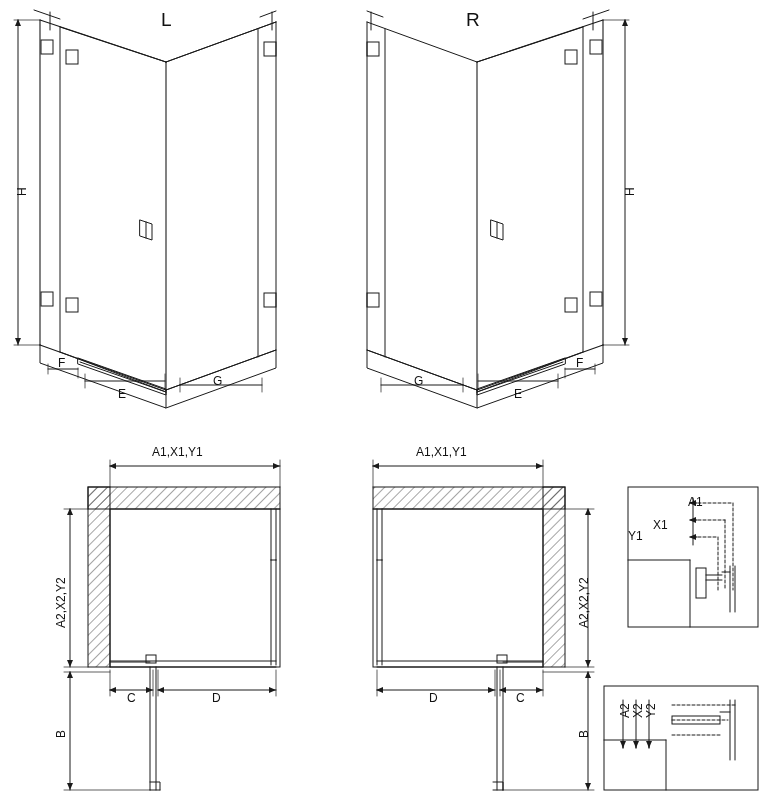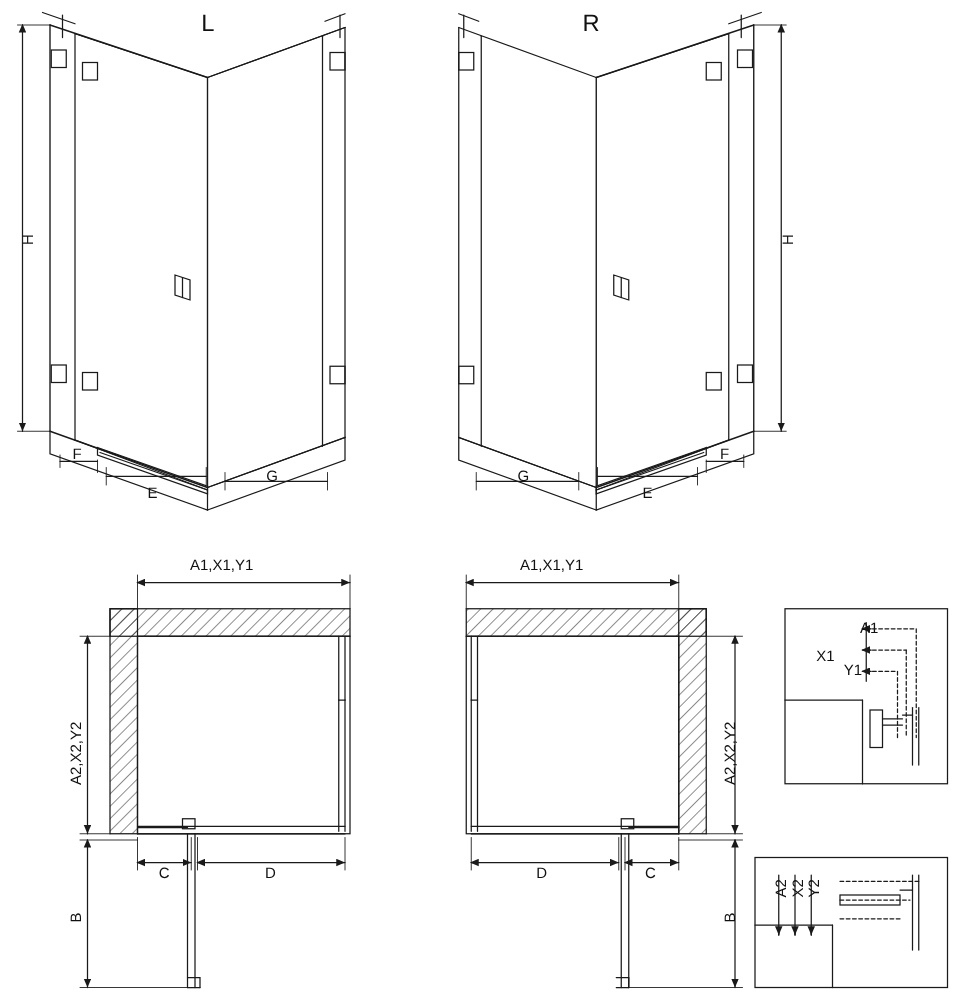--- a/index.html
+++ b/index.html
@@ -306,19 +306,19 @@
   <div class="lbl rot" style="left:55px; top:738px; transform:rotate(-90deg);">B</div>
 
   <div class="lbl" style="left:416px; top:446px;">A1,X1,Y1</div>
   <div class="lbl rot" style="left:578px; top:628px; transform:rotate(-90deg);">A2,X2,Y2</div>
   <div class="lbl" style="left:429px; top:692px;">D</div>
   <div class="lbl" style="left:516px; top:692px;">C</div>
   <div class="lbl rot" style="left:578px; top:738px; transform:rotate(-90deg);">B</div>
 
   <div class="lbl" style="left:688px; top:496px;">A1</div>
   <div class="lbl" style="left:653px; top:519px;text-align:right;">X1</div>
-  <div class="lbl" style="left:675px; top:530px;text-align:center;">Y1</div>
+  <div class="lbl" style="left:628px; top:530px;text-align:center;">Y1</div>
 
   <div class="lbl rot" style="left:619px; top:718px; transform:rotate(-90deg);">A2</div>
   <div class="lbl rot" style="left:632px; top:718px; transform:rotate(-90deg);">X2</div>
   <div class="lbl rot" style="left:645px; top:718px; transform:rotate(-90deg);">Y2</div>
 
 </div>
 
 </body></html>

